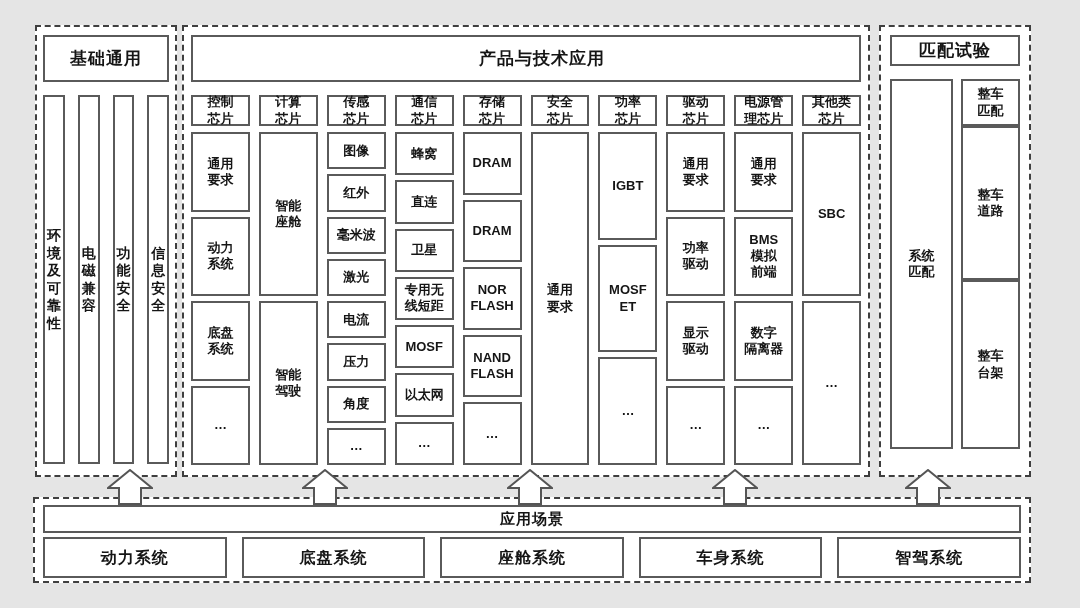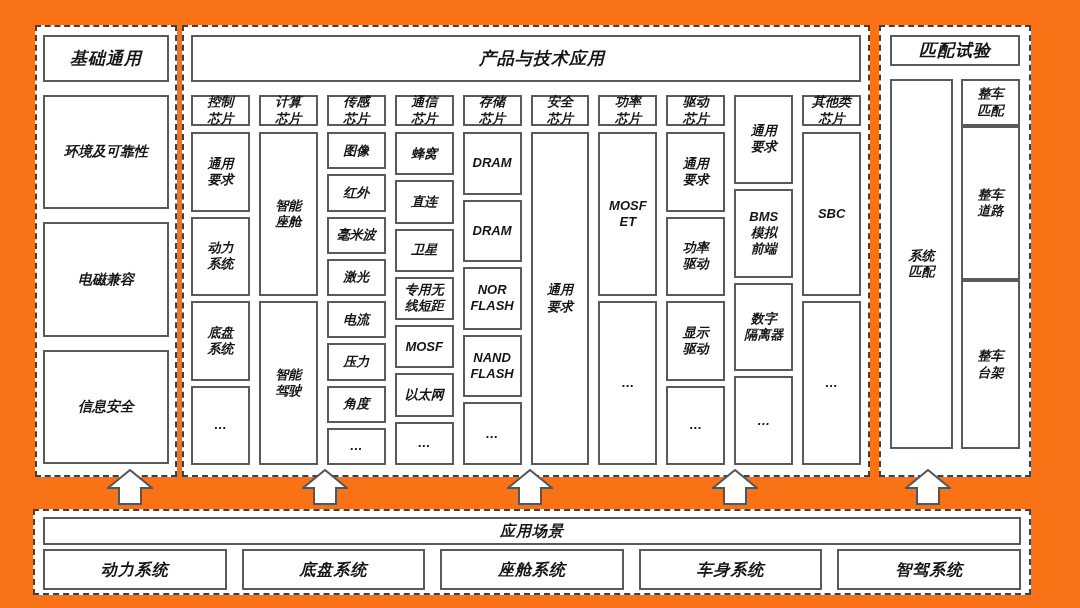--- a/index.html
+++ b/index.html
@@ -1,72 +1,72 @@
 <!DOCTYPE html>
 <html><head>
 <meta charset="utf-8">
 <style>
   html,body{margin:0;padding:0;background:#ffffff;}
   .stage{
-    position:relative;width:1080px;height:608px;background:#f97316;
+    position:relative;width:1080px;height:608px;background:#e5e5e5;
     font-family:"Liberation Sans","DejaVu Sans",sans-serif;color:#151515;
     overflow:hidden;
-    font-style:italic;
   }
   .dashed{
     position:absolute;border:2px dashed #3f3f3f;background:#ffffff;box-sizing:border-box;
   }
   .sbox{
     border:2px solid #5a5a5a;background:#ffffff;box-sizing:border-box;
     display:flex;align-items:center;justify-content:center;
     text-align:center;font-weight:700;white-space:pre-line;line-height:1.25;
   }
   .title{font-size:17px;letter-spacing:1px;}
   
   .sec-left{left:35px;top:25px;width:142px;height:452px;padding:8px 6px;}
   .sec-left .hdr{height:47px;margin-bottom:13px;}
-  .l-items{display:flex;flex-direction:column;gap:13px;height:369px;}
+  .l-items{display:flex;flex-direction:row;gap:13px;height:369px;}
   .l-items .sbox{flex:1;font-size:14px;}
   
   .sec-mid{left:182px;top:25px;width:688px;height:452px;padding:8px 7px;}
   .sec-mid .hdr{height:47px;margin-bottom:13px;padding-left:32px;}
   .m-cols{display:flex;gap:9px;height:370px;}
   .col{flex:1;display:flex;flex-direction:column;min-width:0;}
   .col-header{height:31px;flex:none;margin-bottom:6px;font-size:13px;}
   .col-cells{flex:1;display:flex;flex-direction:column;gap:5px;}
   .col-cells .sbox{flex:1;font-size:13px;overflow:hidden;}
   
   .sec-right{left:879px;top:25px;width:152px;height:452px;padding:8px 9px;}
   .sec-right .hdr{height:31px;margin-bottom:13px;}
   .r-cols{display:flex;gap:8px;height:370px;}
   .r-left{flex:1;font-size:13px;}
   .r-right{flex:1;display:flex;flex-direction:column;}
   .r-right .sbox{font-size:13px;}
   .r-right .sbox:nth-child(1){flex:0 0 47px;}
   .r-right .sbox:nth-child(2){flex:1;}
   .r-right .sbox:nth-child(3){flex:1.1;}
   
-  .sec-bottom{left:33px;top:509px;width:998px;height:86px;padding:6px 8px 5px 8px;}
+  .sec-bottom{left:33px;top:497px;width:998px;height:86px;padding:6px 8px 5px 8px;}
   .b-bar{height:28px;font-size:15px;letter-spacing:1px;}
   .b-items{display:flex;gap:15px;margin-top:4px;height:41px;}
   .b-items .sbox{flex:1;font-size:16px;letter-spacing:1px;}
   
   .arrow{position:absolute;top:469px;width:46px;height:36px;z-index:5;}
   .arrow svg{display:block;}
 </style>
 </head>
 <body>
 
 <div class="stage">
 
   <div class="dashed sec-left">
     <div class="sbox hdr title">基础通用</div>
     <div class="l-items">
         <div class="sbox">环境及可靠性</div>
         <div class="sbox">电磁兼容</div>
+        <div class="sbox">功能安全</div>
         <div class="sbox">信息安全</div>
       </div>
   </div>
 
   <div class="dashed sec-mid">
     <div class="sbox hdr title">产品与技术应用</div>
     <div class="m-cols">
         <div class="col">
           <div class="sbox col-header">控制
 芯片</div>
@@ -136,39 +136,42 @@
 芯片</div>
           <div class="col-cells">
             <div class="sbox">通用
 要求</div>
           </div>
         </div>
         <div class="col">
           <div class="sbox col-header">功率
 芯片</div>
           <div class="col-cells">
+            <div class="sbox">IGBT</div>
             <div class="sbox">MOSF
 ET</div>
             <div class="sbox">…</div>
           </div>
         </div>
         <div class="col">
           <div class="sbox col-header">驱动
 芯片</div>
           <div class="col-cells">
             <div class="sbox">通用
 要求</div>
             <div class="sbox">功率
 驱动</div>
             <div class="sbox">显示
 驱动</div>
             <div class="sbox">…</div>
           </div>
         </div>
         <div class="col">
+          <div class="sbox col-header">电源管
+理芯片</div>
           <div class="col-cells">
             <div class="sbox">通用
 要求</div>
             <div class="sbox">BMS
 模拟
 前端</div>
             <div class="sbox">数字
 隔离器</div>
             <div class="sbox">…</div>
           </div>

